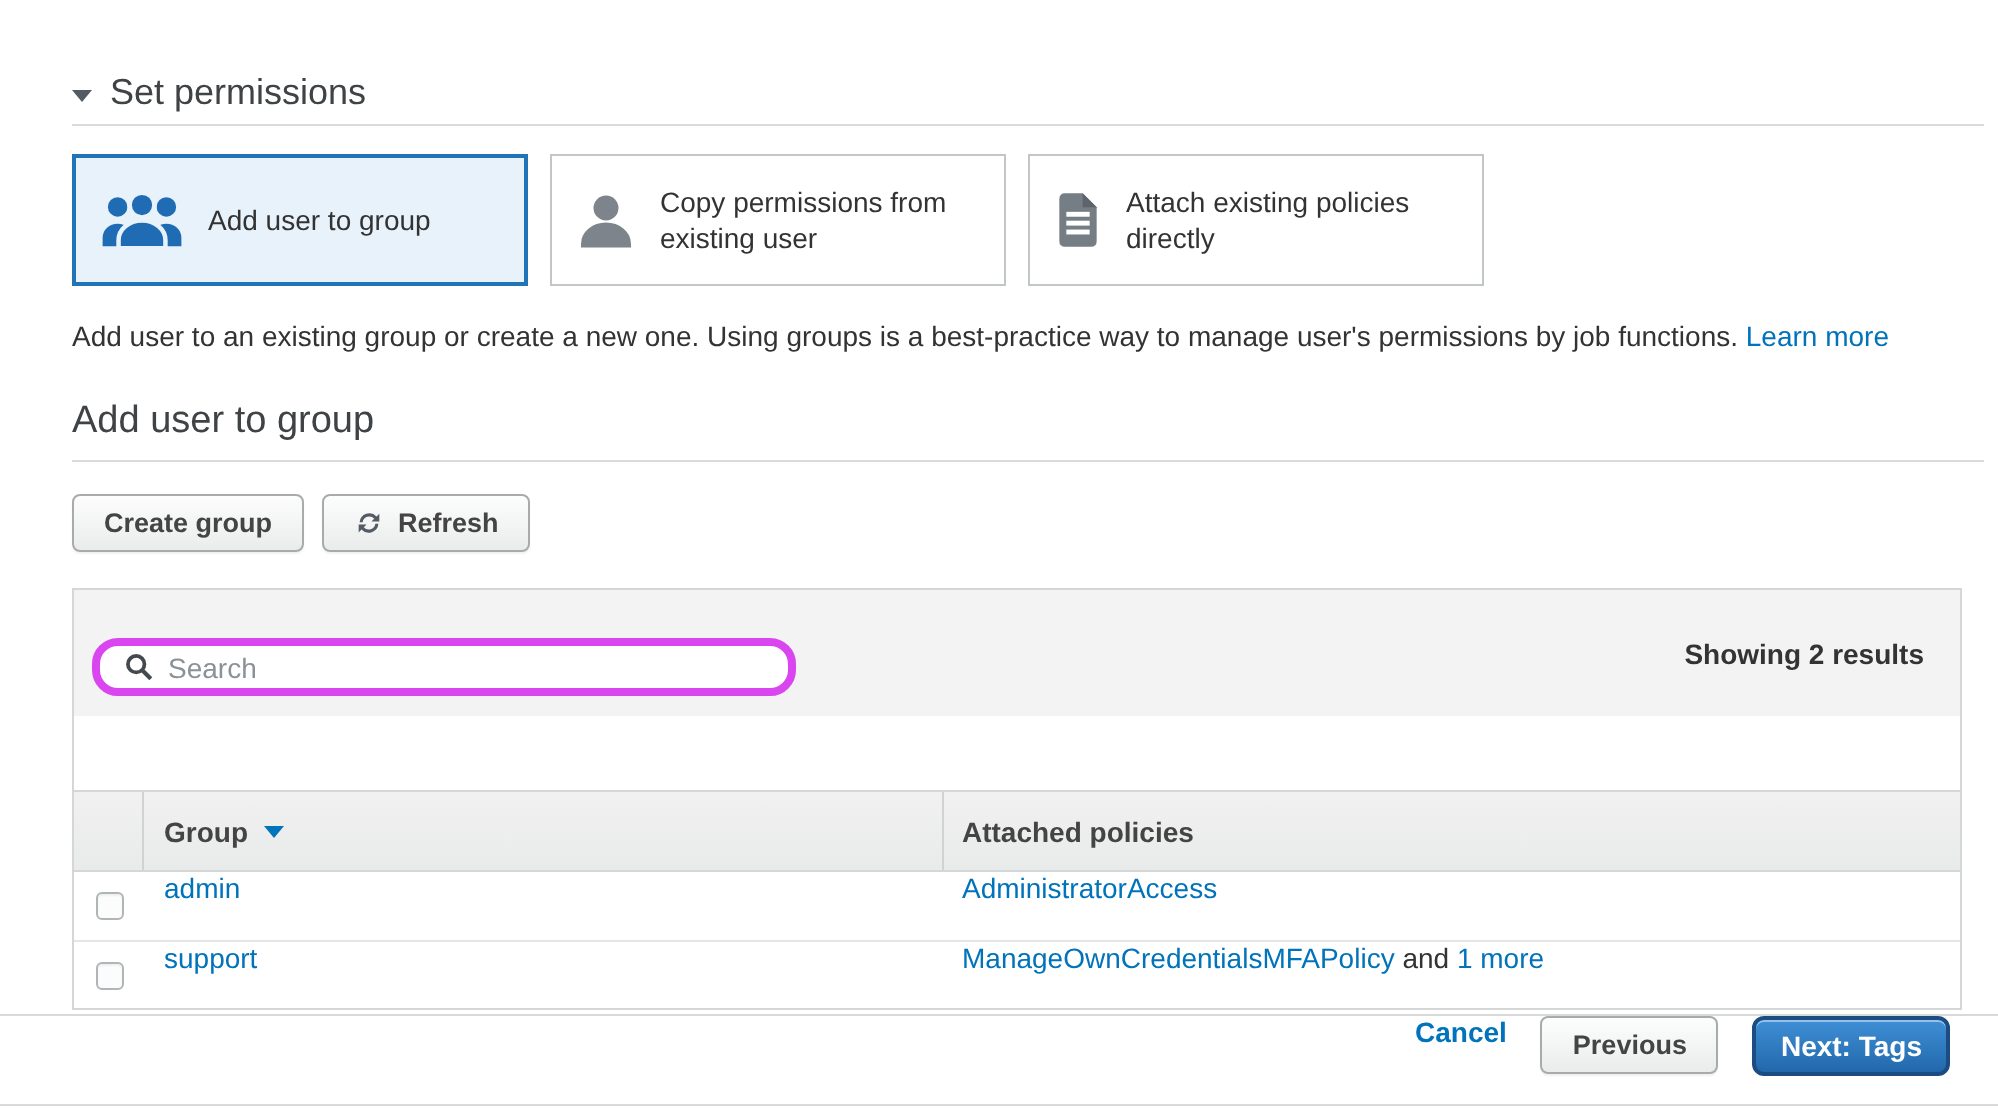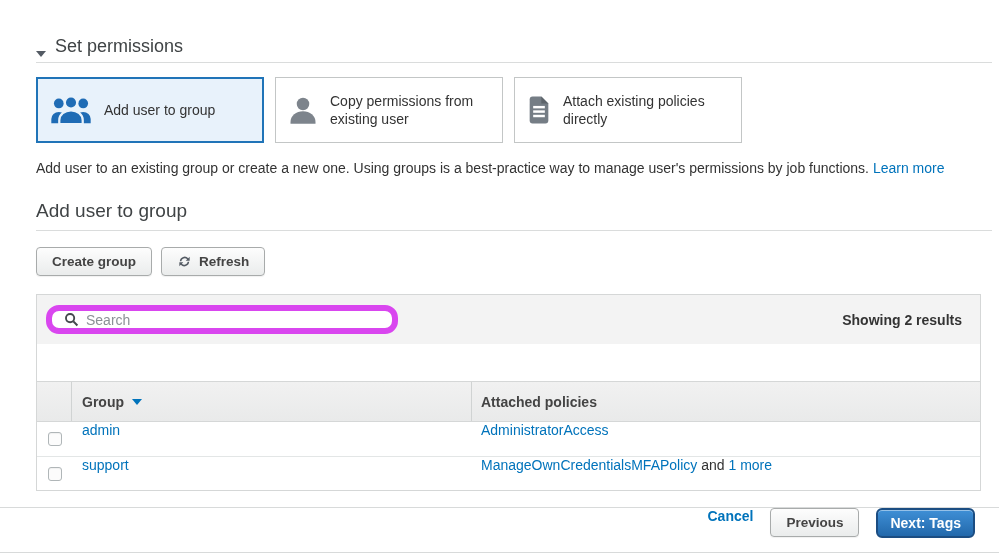--- a/index.html
+++ b/index.html
@@ -18,21 +18,21 @@
   
   .top-row{display:flex;justify-content:space-between;align-items:flex-start;padding-top:20px;}
   .page-title{font-size:27px;font-weight:400;color:var(--title-gray);line-height:32px;}
   .steps{display:flex;gap:19px;margin-top:4px;}
   .step{width:33px;height:33px;border-radius:50%;border:1px solid #d9dcdc;background:#fff;
     display:flex;align-items:center;justify-content:center;font-size:14px;color:#16191f;
     box-shadow:0 1px 1px rgba(0,0,0,.04);}
   .step.active{background:var(--accent);border-color:var(--accent);color:#fff;}
 
   
-  .section-head{margin-top:36px;display:flex;align-items:flex-end;gap:9px;
+  .section-head{margin-top:36px;display:flex;align-items:center;gap:9px;
     padding-bottom:5px;border-bottom:1px solid #dadcdc;margin-right:-11px;cursor:pointer;}
   .section-head .title{font-size:18px;color:#3f4345;}
   .caret-down{width:0;height:0;border-left:5px solid transparent;border-right:5px solid transparent;
     border-top:6px solid #545b64;margin-top:2px;}
 
   
   .cards{display:flex;gap:11px;margin-top:14px;}
   .card{width:228px;height:66px;border:1px solid #c3c6c6;background:#fff;display:flex;
     align-items:center;padding:0 12px;gap:12px;font-size:14px;line-height:18px;color:#333;cursor:pointer;}
   .card.selected{border:2px solid var(--accent);background:var(--selected-bg);}
@@ -48,22 +48,22 @@
   .btn-row{margin-top:16px;display:flex;gap:9px;}
   .btn{display:inline-flex;align-items:center;gap:7px;padding:6px 15px;font-size:13.5px;font-weight:bold;
     color:#444;background:linear-gradient(#fdfdfd,#eaecec);border:1px solid #a8abab;border-radius:4px;
     box-shadow:0 1px 1px rgba(0,0,0,.06);cursor:pointer;font-family:inherit;}
   .btn.primary{color:#fff;background:linear-gradient(#3f8fd6,#2268ab);border:2px solid #1b4d82;
     border-radius:6px;box-shadow:inset 0 1px 0 rgba(255,255,255,.45);padding:5px 12px;font-size:14px;}
 
   
   .table{margin-top:18px;border:1px solid var(--border-gray);background:#fff;}
   .toolbar{background:#f3f3f3;padding:10px 9px;display:flex;align-items:center;justify-content:space-between;}
-  .searchbox{display:flex;align-items:center;gap:7px;background:#fff;border:6px solid #d946ef;
-    border-radius:13px;height:29px;width:352px;padding:0 12px;}
+  .searchbox{display:flex;align-items:center;gap:7px;background:#fff;border:4px solid #d946ef;
+    border-radius:13px;height:29px;width:352px;padding:0 12px;margin-top:14px;}
   .searchbox input{border:none;outline:none;flex:1;font-size:14px;color:#333;font-family:inherit;background:transparent;}
   .searchbox input::placeholder{color:#8b9196;}
   .results{font-size:14px;font-weight:bold;color:#333;padding-right:9px;}
   .thead{display:flex;background:linear-gradient(#f1f1f1,#e9eaea);border-top:1px solid var(--border-gray);
     border-bottom:1px solid var(--border-gray);height:41px;align-items:center;font-size:14px;font-weight:bold;color:#444;margin-top:37px;}
   .trow{display:flex;height:34px;align-items:flex-start;font-size:14px;}
   .trow + .trow{border-top:1px solid #e3e6e6;}
   .col-check{width:35px;display:flex;justify-content:center;align-items:center;align-self:stretch;}
   .thead .col-check,.thead .col-group{border-right:1px solid #d0d3d3;align-self:stretch;display:flex;align-items:center;}
   .col-group{width:400px;padding-left:10px;display:flex;align-items:center;gap:8px;}

